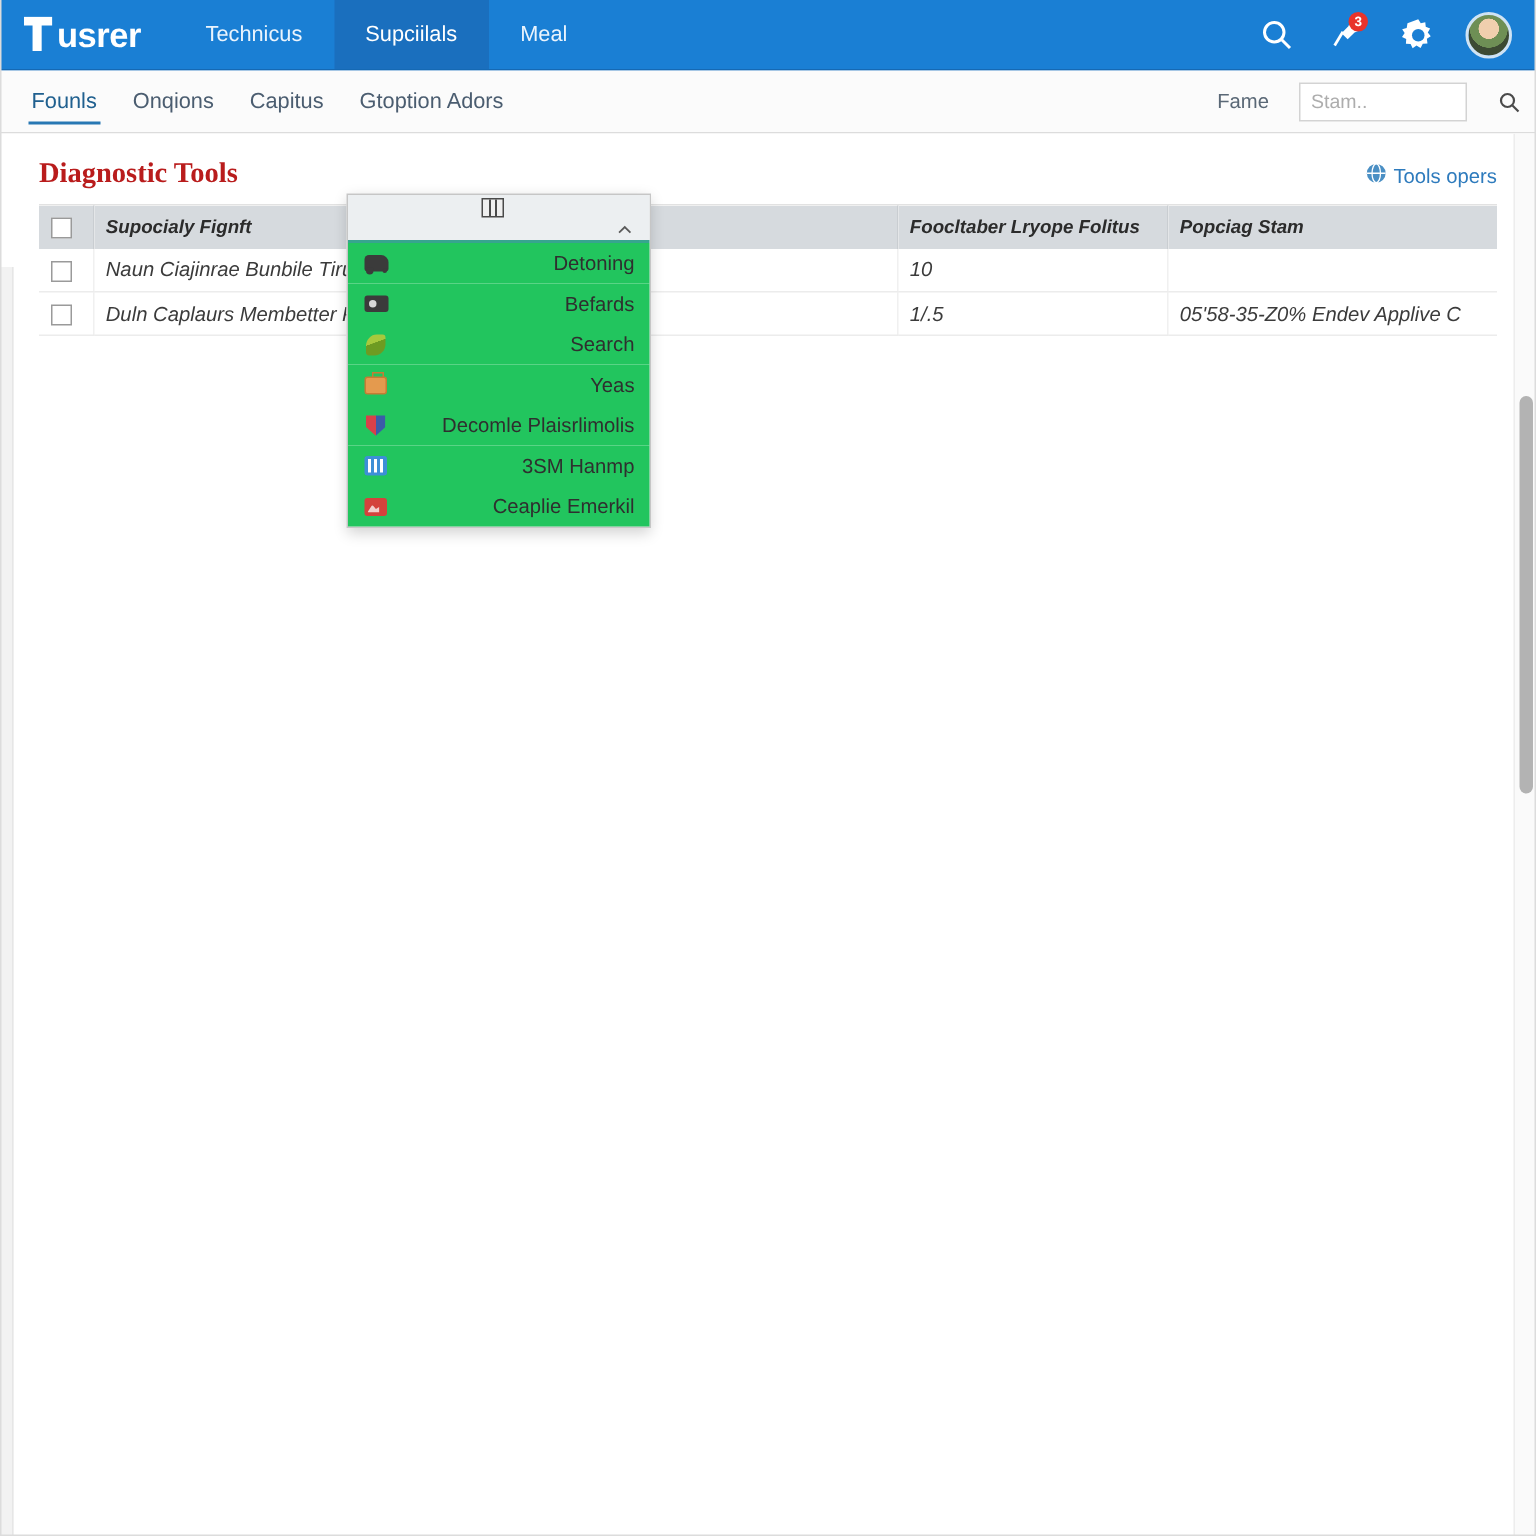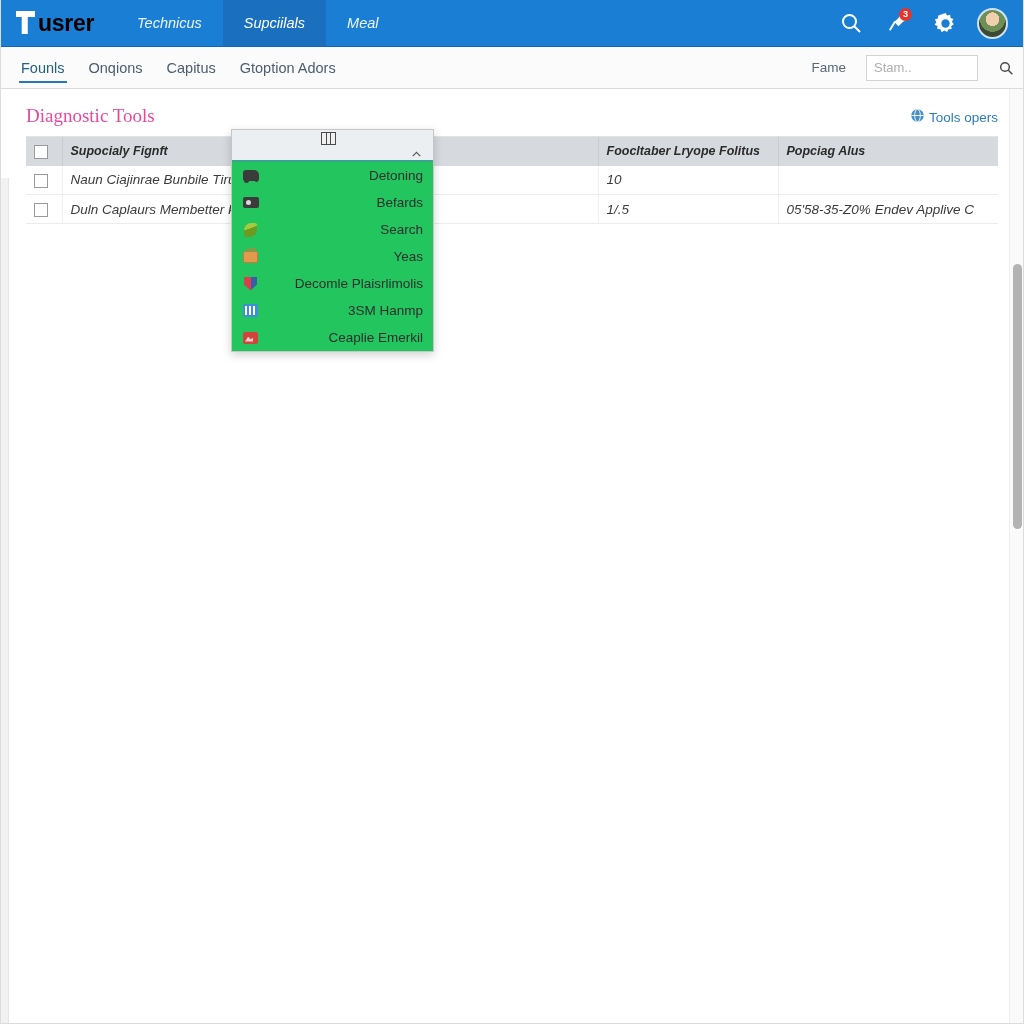--- a/index.html
+++ b/index.html
@@ -26,39 +26,38 @@
     height: 47px;
     background: #1a7fd4;
     display: flex;
     align-items: stretch;
     border-bottom: 1px solid #1569b4;
   }
   .brand {
     display: flex;
     align-items: center;
     padding: 0 22px 0 38px;
-    color: #000000;
+    color: #ffffff;
     font-size: 23px;
     font-weight: bold;
     letter-spacing: -0.3px;
     position: relative;
   }
   .brand .logo-mark {
     position: absolute;
     left: 16px;
     top: 11px;
     width: 19px;
     height: 23px;
     background: #ffffff;
     clip-path: polygon(0 0, 100% 0, 100% 26%, 62% 26%, 62% 100%, 30% 100%, 30% 26%, 0 26%);
   }
   .topnav {
     display: flex;
     align-items: stretch;
-    font-style: italic;
   }
   .topnav-item {
     display: flex;
     align-items: center;
     padding: 0 21px;
     color: #eaf4fd;
     font-size: 14.5px;
     white-space: nowrap;
     cursor: pointer;
   }
@@ -176,22 +175,22 @@
     background: #ffffff;
     overflow: hidden;
   }
   .page-head {
     display: flex;
     align-items: flex-start;
     padding: 16px 26px 0 26px;
   }
   .page-title {
     font-size: 19px;
-    font-weight: normal;
-    color: #ec4899;
+    font-weight: bold;
+    color: #b91c1c;
     font-family: "Liberation Serif", serif;
   }
   .tools-link {
     margin-left: auto;
     display: flex;
     align-items: center;
     gap: 4px;
     font-size: 13.5px;
     color: #2e7bbd;
     cursor: pointer;
@@ -439,21 +438,21 @@
             <col class="col-d">
         </colgroup>
         <thead>
           <tr>
             <th>
               <span class="chk"></span>
             </th>
             <th>Supocialy Fignft</th>
             <th></th>
             <th>Foocltaber Lryope Folitus</th>
-            <th>Popciag Alus</th>
+            <th>Popciag Stam</th>
           </tr>
         </thead>
         <tbody>
           <tr>
             <td>
               <span class="chk"></span>
             </td>
             <td class="c-link">Naun Ciajinrae Bunbile Tirure</td>
             <td></td>
             <td>10</td>

